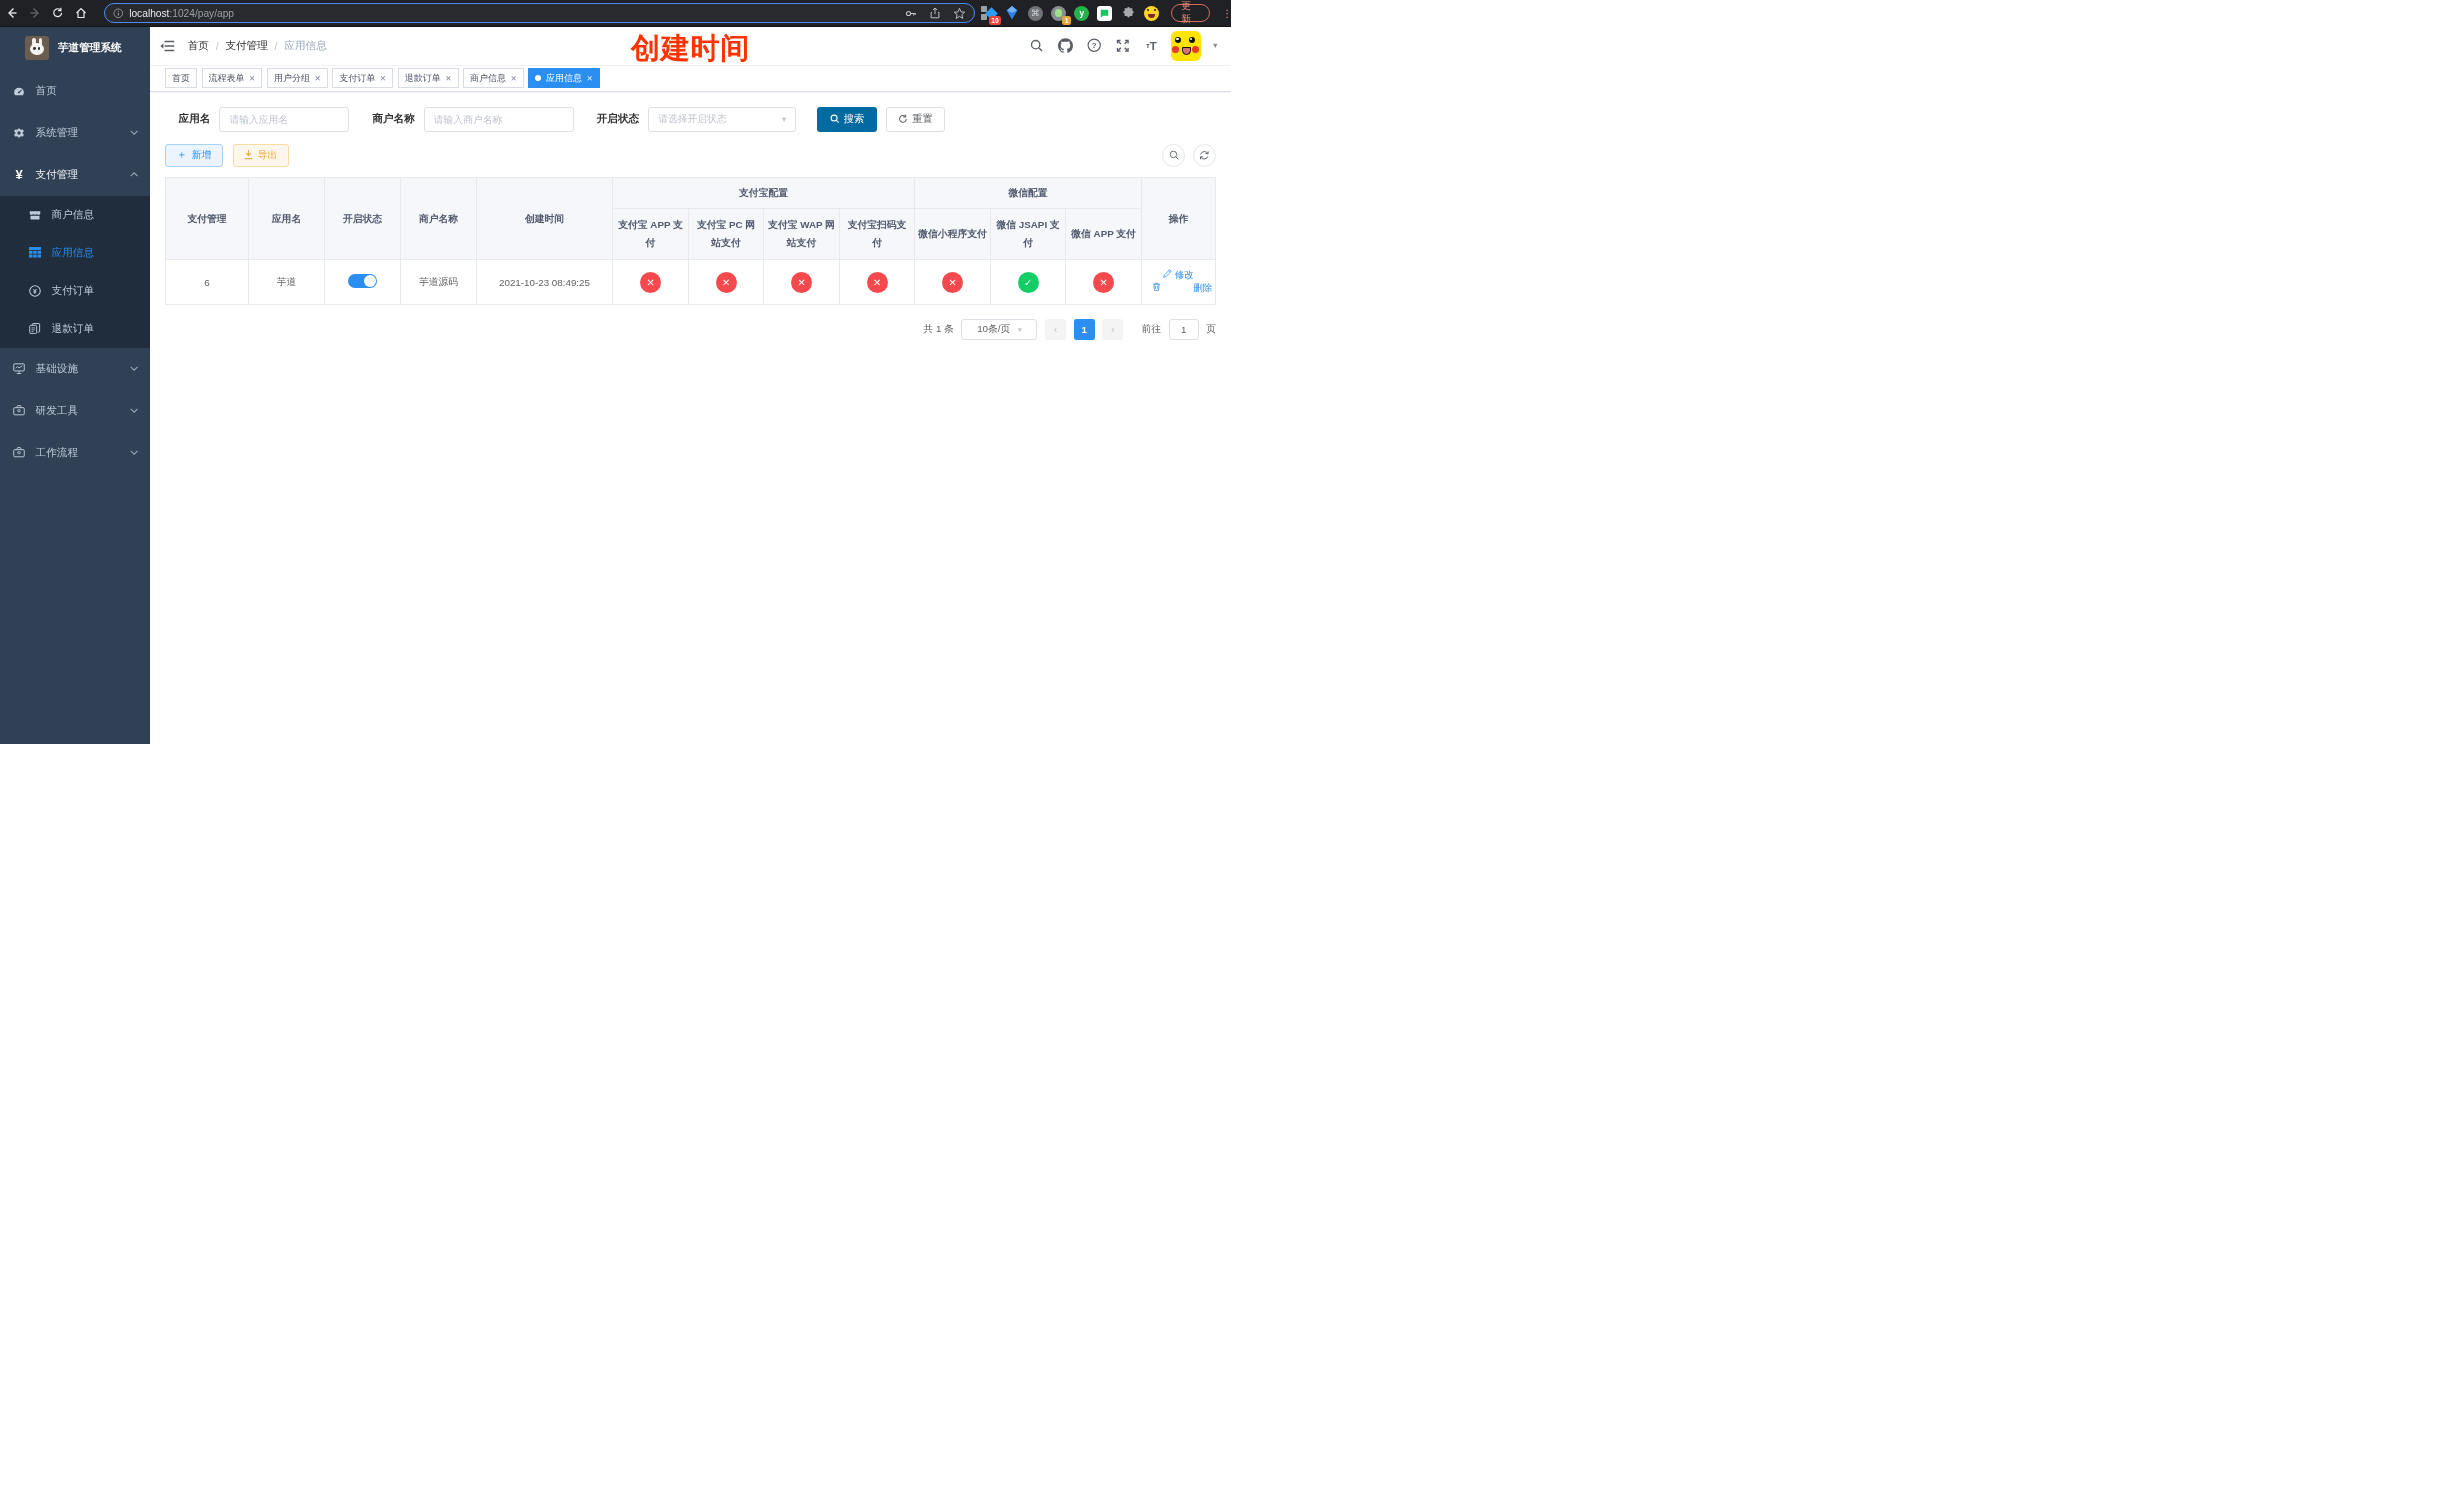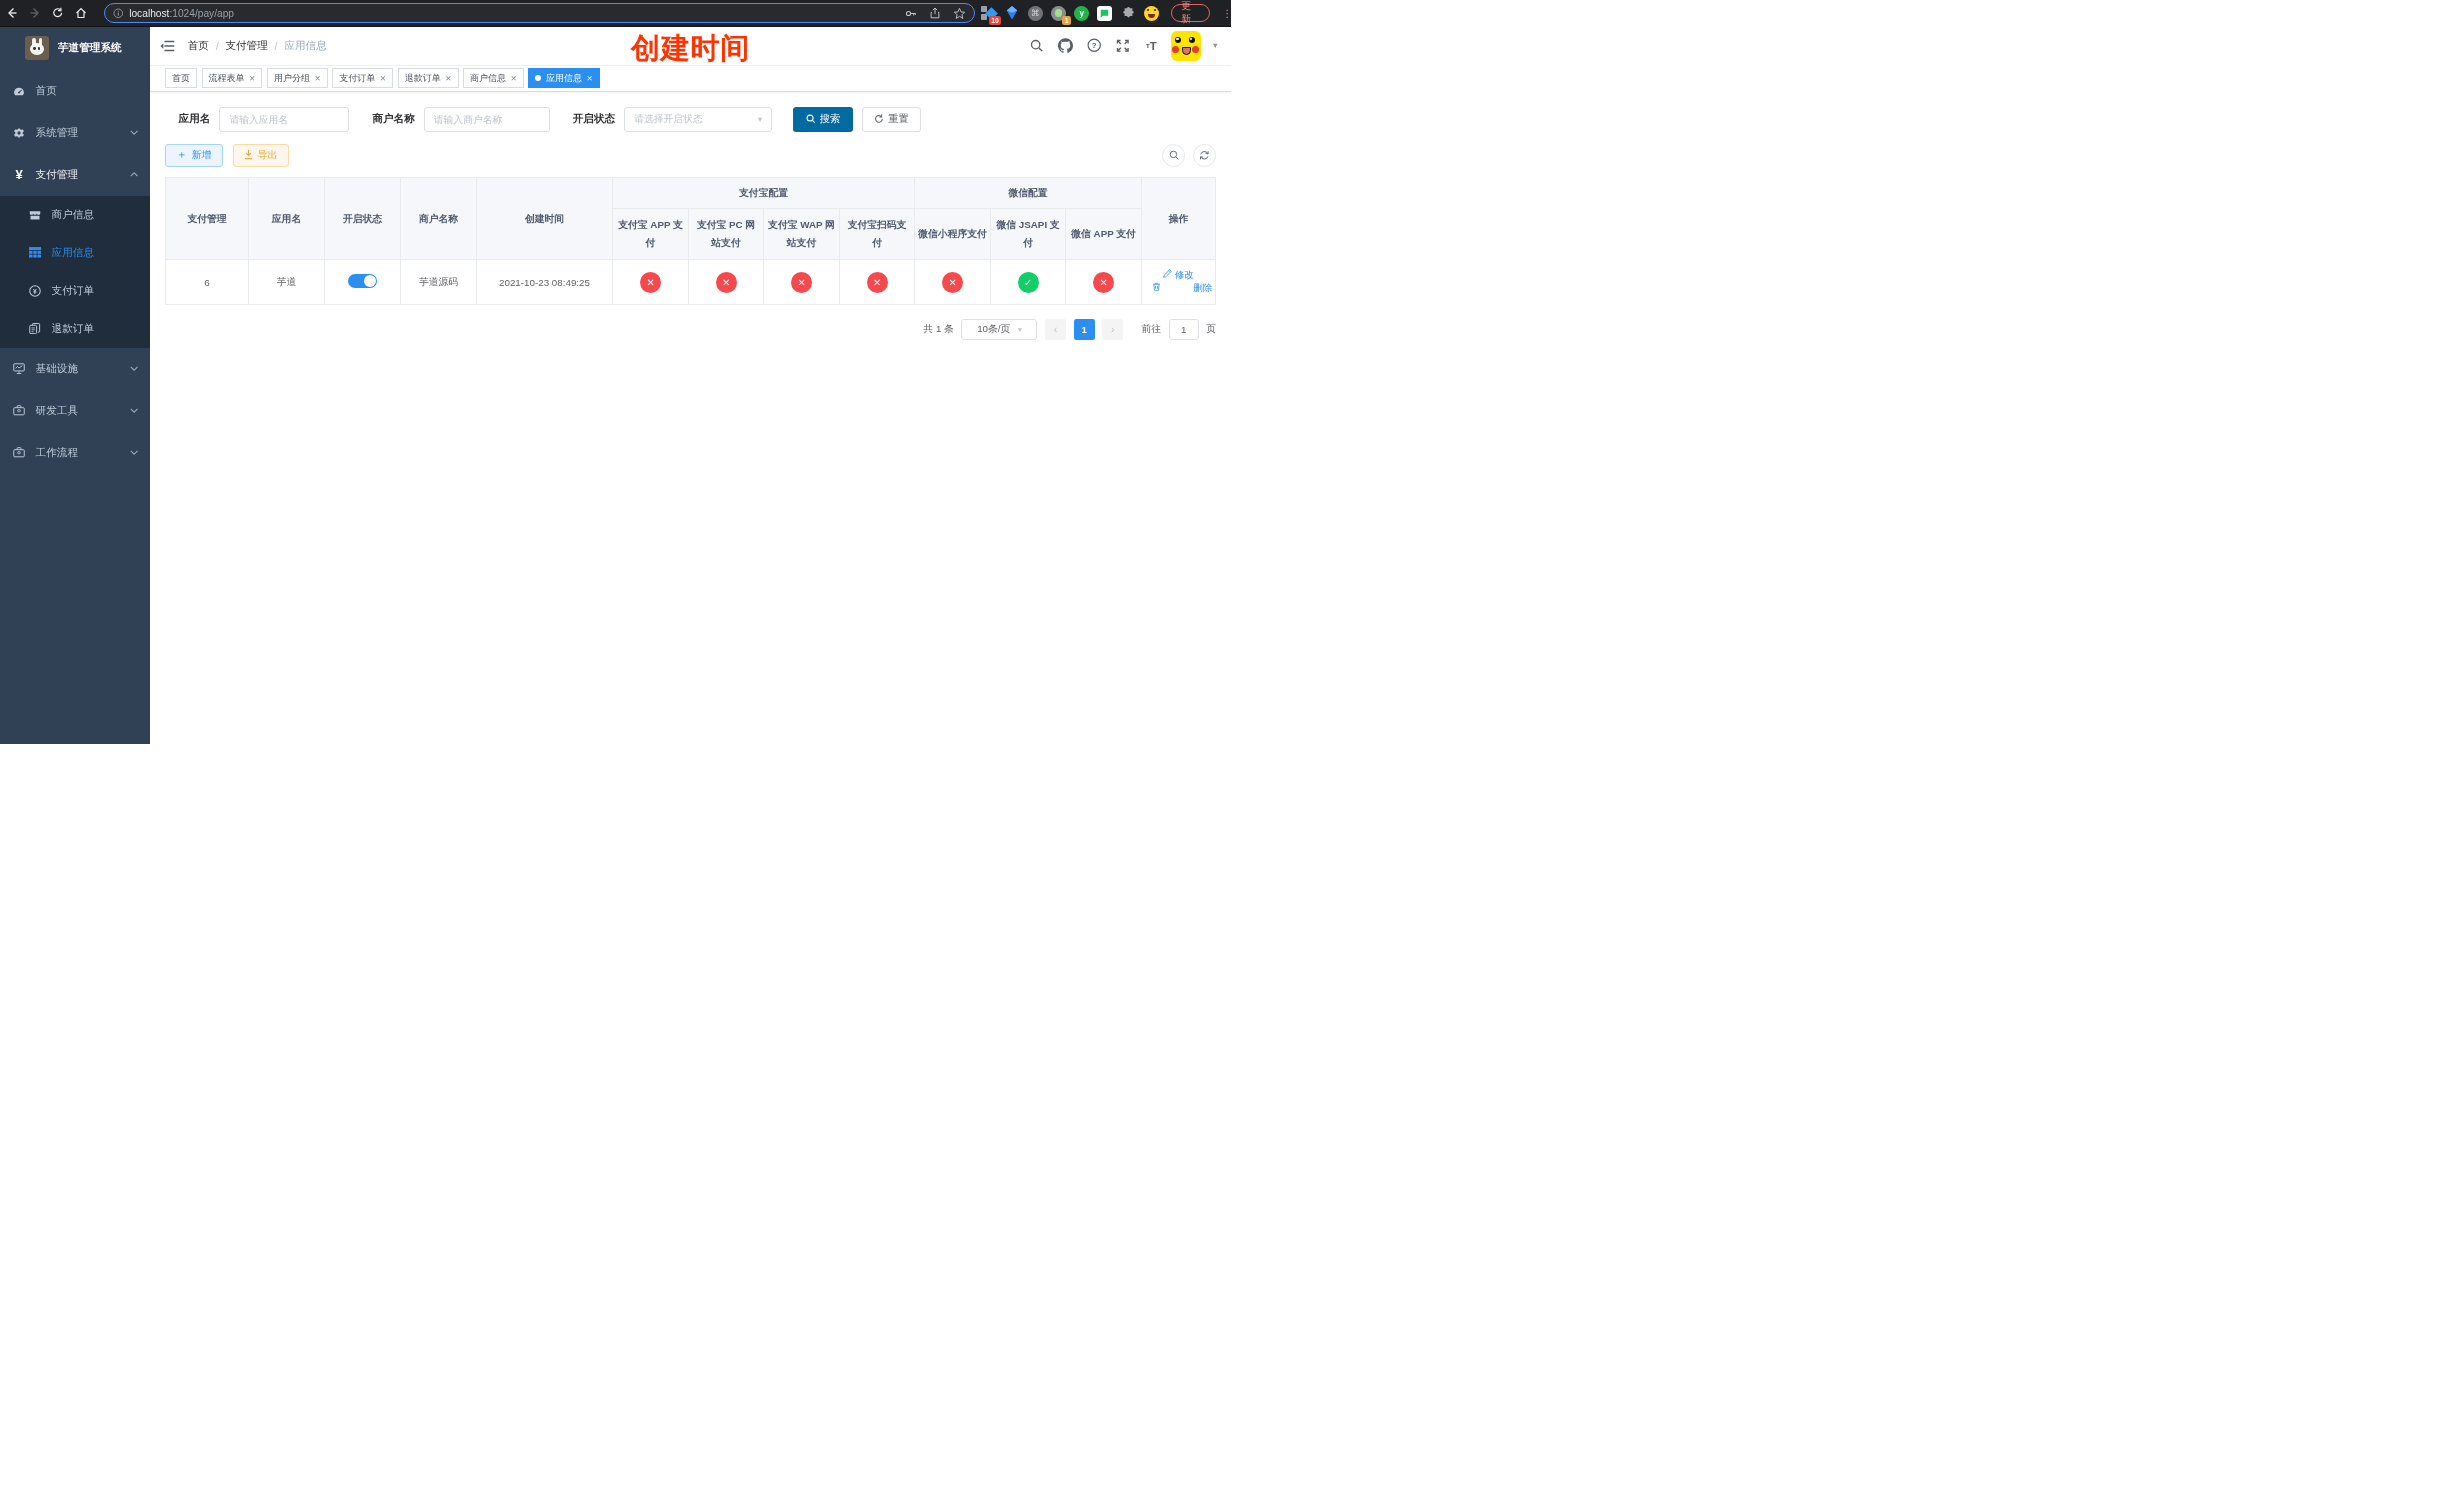--- a/index.html
+++ b/index.html
@@ -475,21 +475,21 @@
         </span>
     </div>
 
     <div class="content">
 
       <div class="filter-row" style="padding-left:13.6px;">
         <span class="f-label">应用名</span>
         <input class="f-input" placeholder="请输入应用名" style="">
         <span class="gap30"></span>
         <span class="f-label">商户名称</span>
-        <input class="f-input" style="width: 126px;" placeholder="请输入商户名称">
+        <input class="f-input" style="width: 150px;" placeholder="请输入商户名称">
         <span class="gap30"></span>
         <span class="f-label">开启状态</span>
         <span class="f-select">
           <span>请选择开启状态</span>
           <span class="sel-caret">▾</span>
         </span>
         <span class="btn btn-primary">
           <svg width="9.8" height="9.8" viewBox="0 0 18 18">
               <circle cx="7.5" cy="7.5" r="5.5" fill="none" stroke="#fff" stroke-width="2"></circle>
               <path d="M11.8 11.8 L16 16" stroke="#fff" stroke-width="2"></path>

